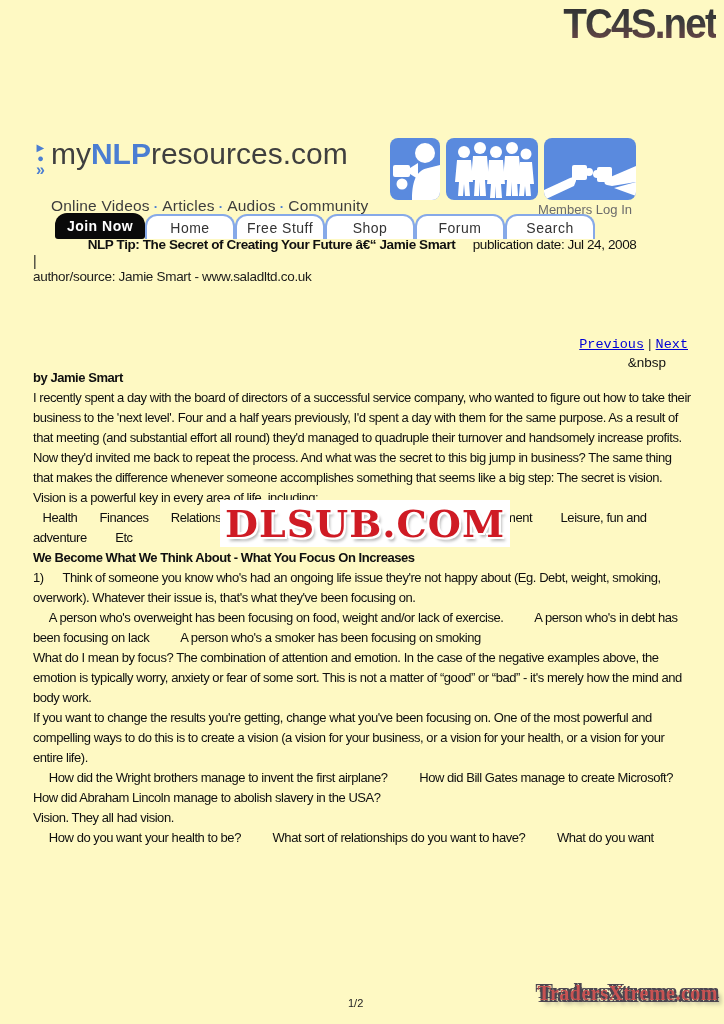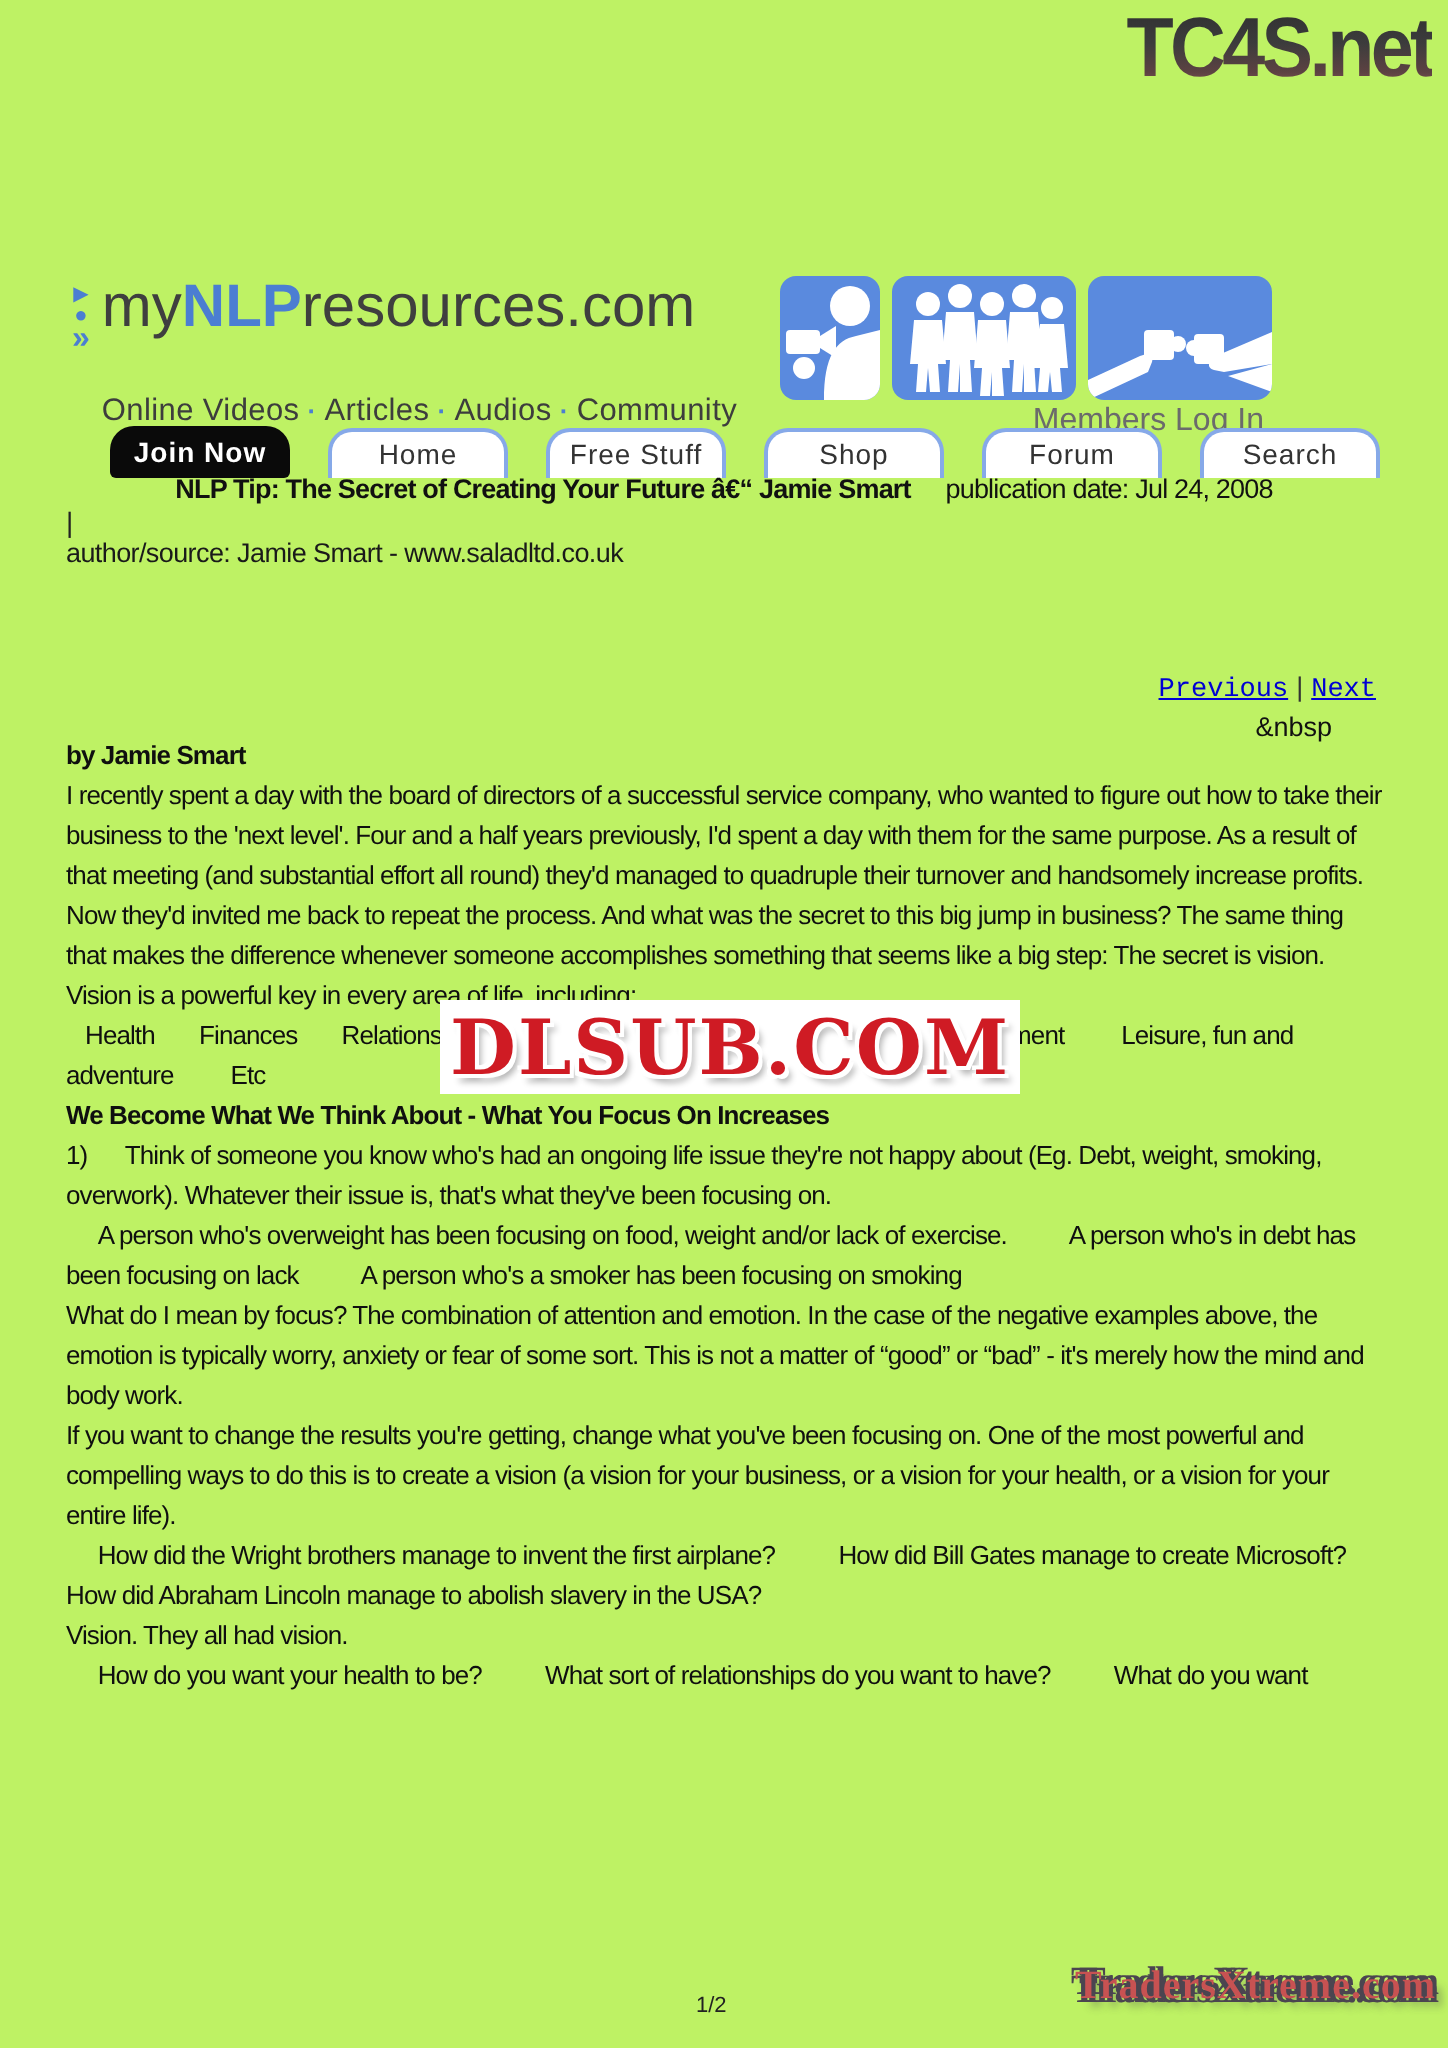--- a/index.html
+++ b/index.html
@@ -1,16 +1,16 @@
 <!DOCTYPE html>
 <html><head>
 <meta charset="utf-8">
 <style>
   html,body{margin:0;padding:0;background:#fff;}
-  #page{position:relative;width:724px;height:1024px;background:#bef264;overflow:hidden;
+  #page{position:relative;width:724px;height:1024px;background:#fef9c3;overflow:hidden;
         font-family:"Liberation Sans",sans-serif;color:#111;}
 
   
   .tc4s{position:absolute;top:0px;right:8px;font-size:42px;font-weight:bold;
         letter-spacing:-2px;transform:scaleX(0.92);transform-origin:right top;
         background:linear-gradient(180deg,#2e2e2e 0%,#3c3c3c 45%,#5c4242 75%,#996060 100%);
         -webkit-background-clip:text;background-clip:text;color:transparent;
         -webkit-text-fill-color:transparent;}
 
   
@@ -24,24 +24,24 @@
   .brand-name .hl{color:#4b7ed2;font-weight:bold;}
   .tagline{font-size:15.5px;color:#3d3d3d;margin-top:3px;letter-spacing:0.2px;}
   .tagline .dot{color:#4b7ed2;font-weight:bold;padding:0 4px;font-size:13px;}
 
   
   .thumbs{position:absolute;left:390px;top:138px;display:flex;gap:6px;}
   .thumb{background:#5a8ade;border-radius:8px;height:62px;overflow:hidden;flex:none;}
   .thumb.t1{width:50px;} .thumb.t2{width:92px;} .thumb.t3{width:92px;}
   .thumb svg{display:block;width:100%;height:100%;}
   .members{position:absolute;left:390px;top:202px;width:242px;text-align:right;
-           font-size:16px;color:#6b6b6b;}
+           font-size:13px;color:#6b6b6b;}
 
   
-  .tabs{position:absolute;left:55px;top:213px;display:flex;gap:19px;align-items:center;}
+  .tabs{position:absolute;left:55px;top:213px;display:flex;gap:0;align-items:flex-end;}
   .tab{box-sizing:border-box;width:90px;height:25px;background:#fff;border:2px solid #86a9e8;
        border-bottom:none;border-radius:12px 12px 0 0;display:flex;align-items:center;
        justify-content:center;font-size:14px;color:#333;letter-spacing:0.5px;cursor:pointer;}
   .tab-join{background:#0a0a0a;border:none;color:#fff;font-weight:bold;height:26px;
             border-radius:12px 12px 3px 3px;}
 
   
   .title-line{position:absolute;left:0;top:237px;width:724px;text-align:center;
               font-size:13.5px;letter-spacing:-0.4px;white-space:nowrap;}
   .title-line .t-bold{font-weight:bold;}

